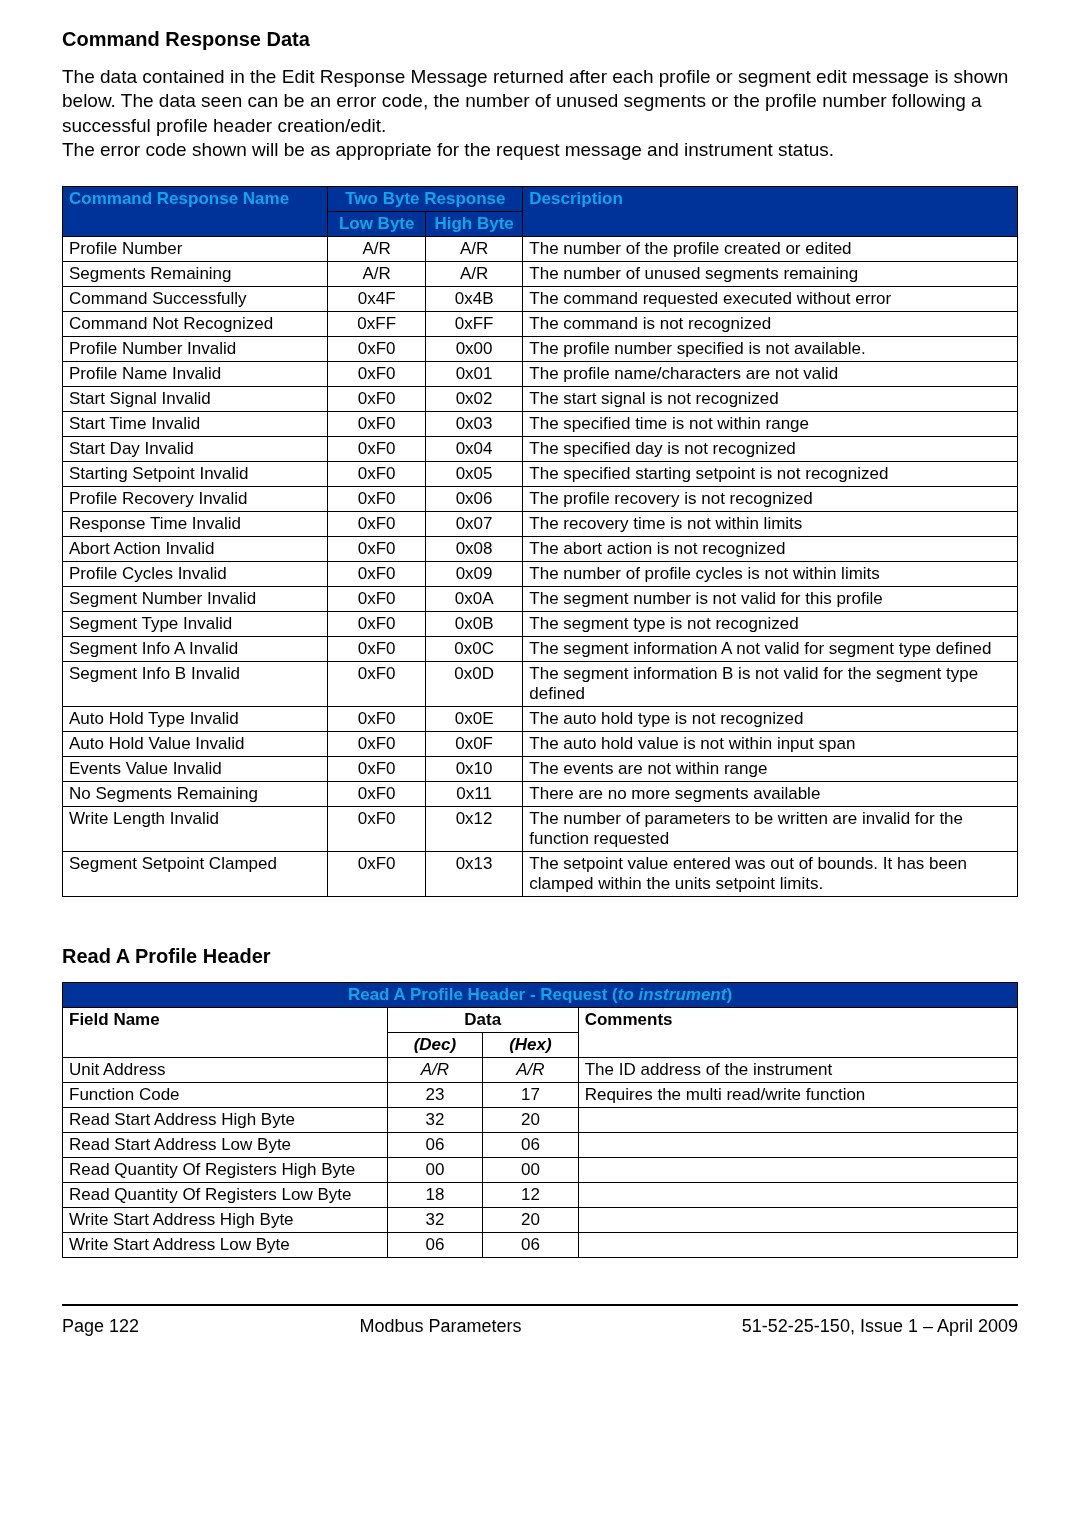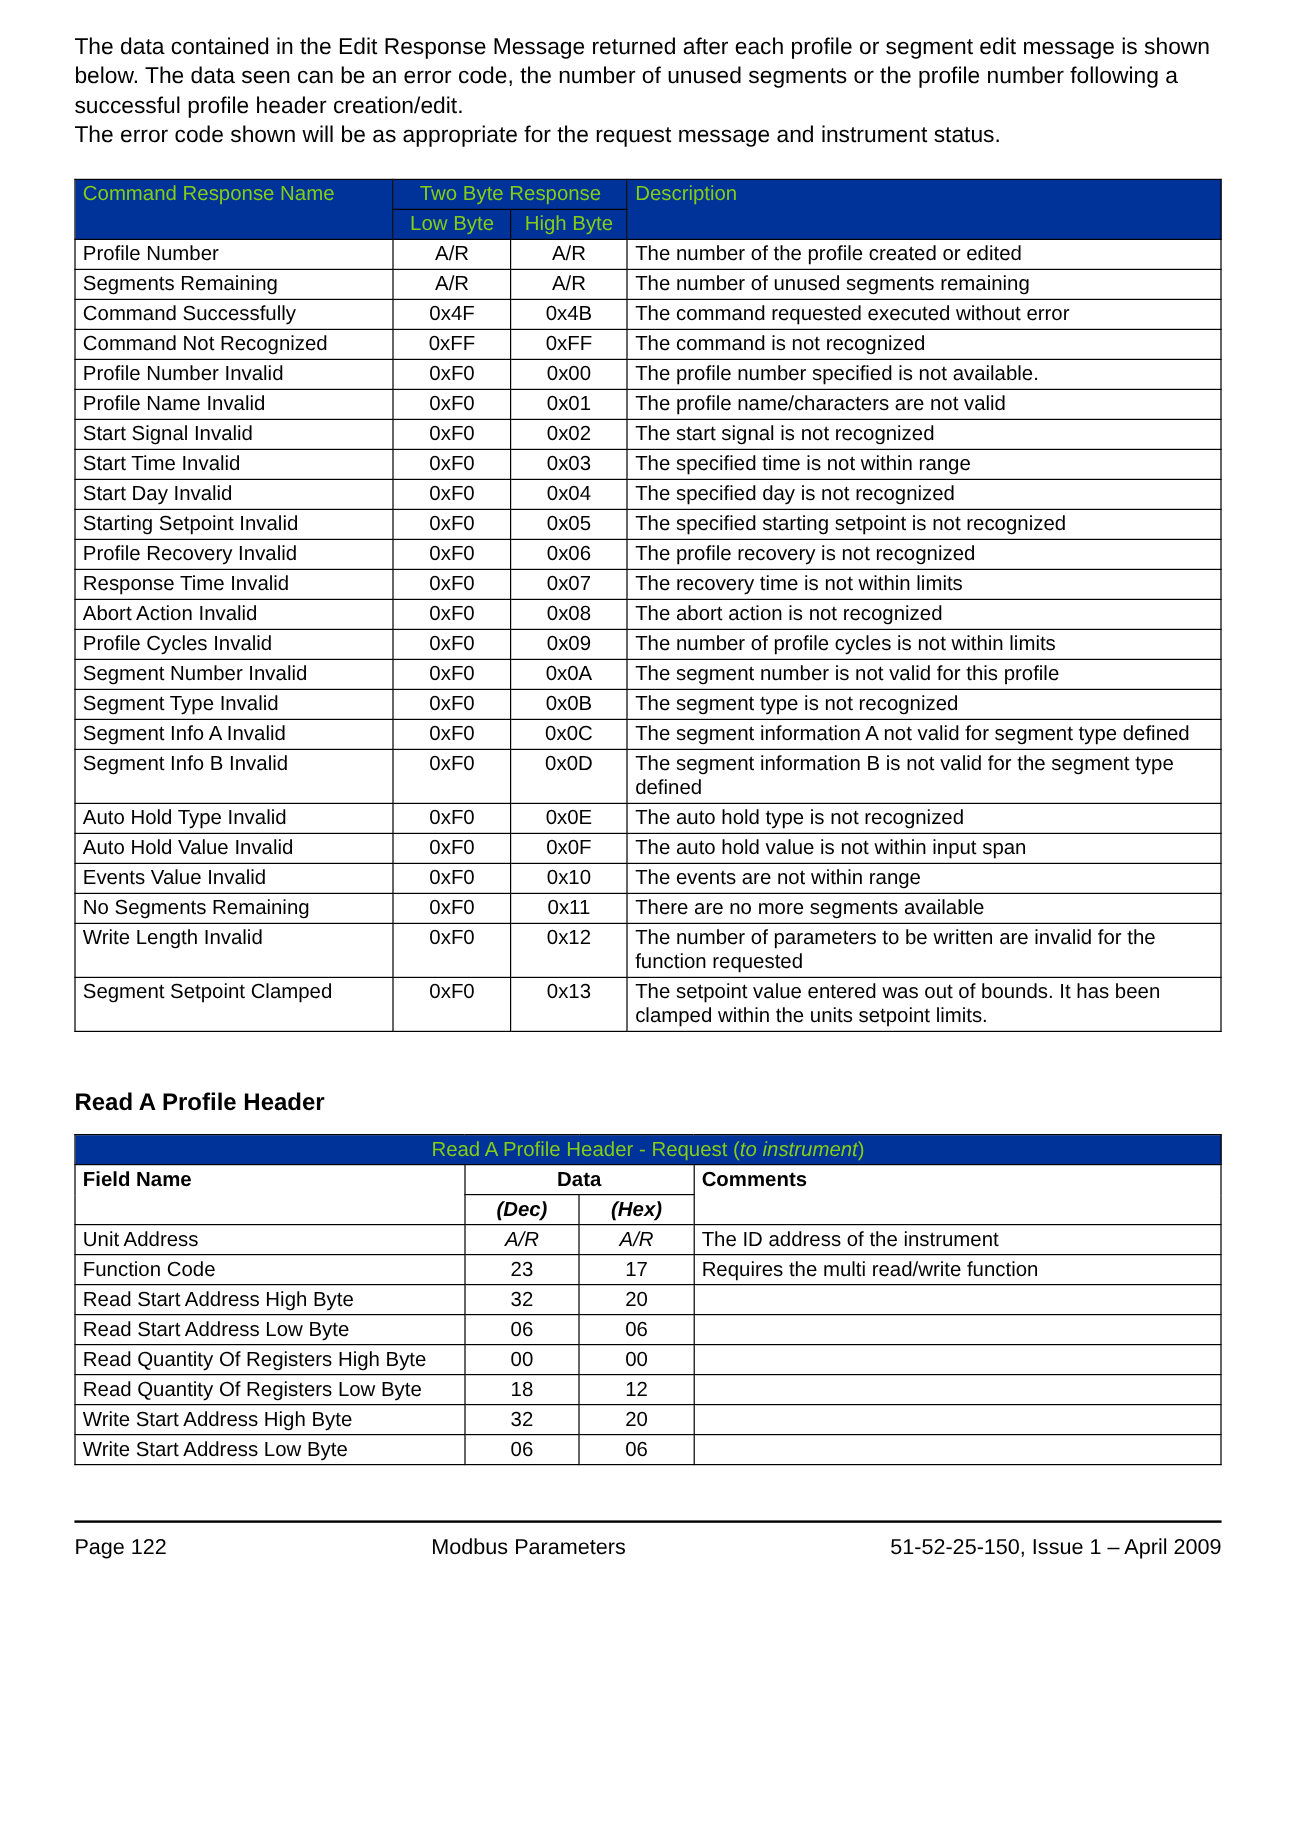--- a/index.html
+++ b/index.html
@@ -50,22 +50,22 @@
     font-size: 17px;
   }
   table.data th, table.data td {
     border: 1px solid #000;
     padding: 2px 6px;
     vertical-align: top;
     text-align: left;
   }
   table.data th {
     background: #003399;
-    color: #84cc16;
-    font-weight: normal;
+    color: #0ea5e9;
+    font-weight: bold;
   }
   table.data th.sub {
     background: #fff;
     color: #000;
     font-weight: bold;
   }
   .center { text-align: center !important; }
   .italic { font-style: italic; }
   .spacer-lg { height: 48px; }
   hr.footer-rule {
@@ -87,20 +87,21 @@
   .col2-dec   { width: 10%; }
   .col2-hex   { width: 10%; }
   .col2-com   { width: 46%; }
 </style>
 </head>
 <body>
 
 <div class="page">
 
 
+  <h2 class="section">Command Response Data</h2>
   <p class="body" id="para1">The data contained in the Edit Response Message returned after each profile or segment edit message is shown below. The data seen can be an error code, the number of unused segments or the profile number following a successful profile header creation/edit.<br>The error code shown will be as appropriate for the request message and instrument status.</p>
 
   <table class="data">
     <thead>
       <tr>
         <th rowspan="2" class="col-name" style="vertical-align:top;">Command Response Name</th>
         <th colspan="2" class="center">Two Byte Response</th>
         <th rowspan="2" class="col-desc" style="vertical-align:top;">Description</th>
       </tr>
       <tr>

